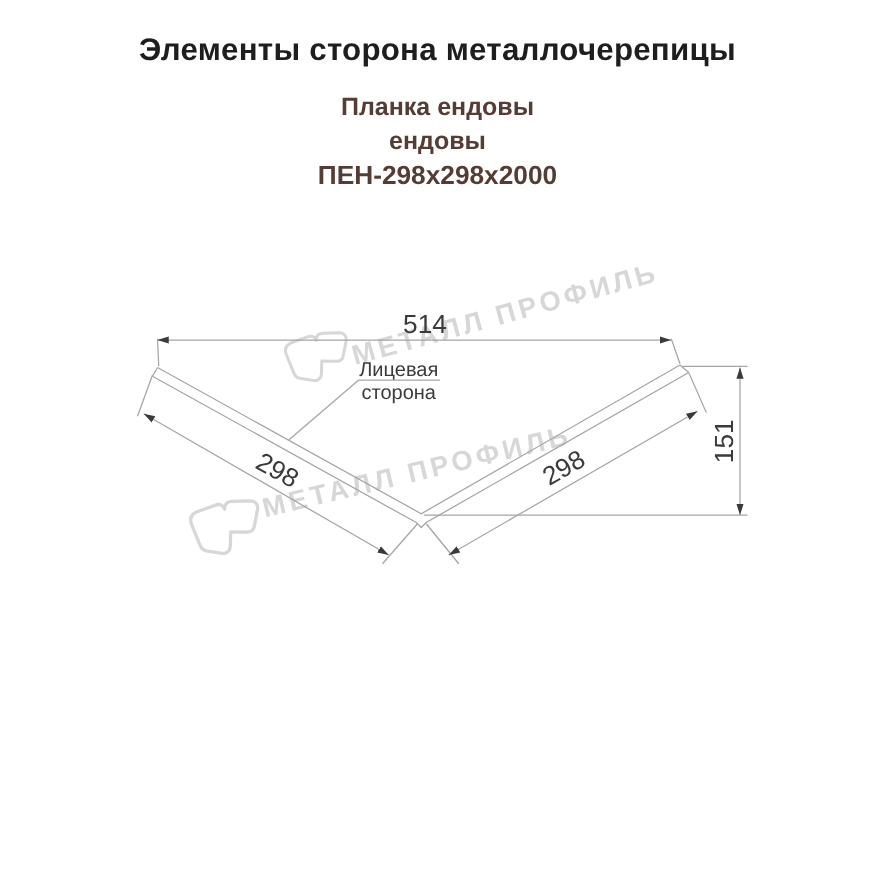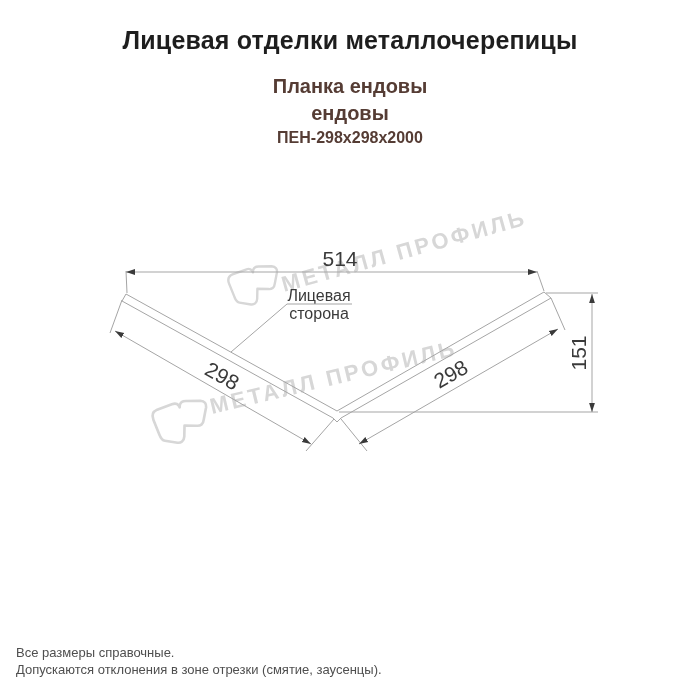--- a/index.html
+++ b/index.html
@@ -3,36 +3,36 @@
 <meta charset="utf-8">
 <style>
   html,body{margin:0;padding:0;background:#ffffff;}
   .page{position:relative;width:700px;height:700px;background:#ffffff;overflow:hidden;
         font-family:"Liberation Sans",sans-serif;}
   .title{position:absolute;left:0;top:26px;width:700px;text-align:center;
          font-size:25px;font-weight:bold;color:#1e1e1e;letter-spacing:0.2px;}
   .subtitle{position:absolute;left:0;top:73px;width:700px;text-align:center;
             font-size:20px;font-weight:bold;line-height:27px;color:#553c34;}
   .model{position:absolute;left:0;top:129px;width:700px;text-align:center;
-         font-size:16px;font-weight:bold;color:#553c34;}
+         font-size:21px;font-weight:bold;color:#553c34;}
   .drawing{position:absolute;left:0;top:0;width:700px;height:700px;}
   .notes{position:absolute;left:16px;top:644px;font-size:13px;line-height:17px;color:#4f4f4f;}
   svg text{font-family:"Liberation Sans",sans-serif;}
   .dim-text{font-size:21px;fill:#3a3a3a;}
   .face-text{font-size:16px;fill:#3a3a3a;}
   .wm-text{font-size:22px;font-weight:bold;fill:#d7d7d7;letter-spacing:3px;}
   .thin{stroke:#a5a5a5;stroke-width:1;fill:none;}
   .wm-shape{stroke:#d7d7d7;stroke-width:2.4;fill:none;stroke-linejoin:round;}
 </style>
 </head>
 <body>
 
 <div class="page">
 
-  <div class="title">Лицевая отделки металлочерепицы</div>
+  <div class="title">Элементы сторона металлочерепицы</div>
 
   <div class="subtitle">
     <div>Планка ендовы</div>
     <div>ендовы</div>
   </div>
 
   <div class="model">ПЕН-298x298x2000</div>
 
   <svg class="drawing" viewBox="0 0 700 700" xmlns="http://www.w3.org/2000/svg">
     <defs>
@@ -82,18 +82,14 @@
     <text class="dim-text" x="578" y="361" text-anchor="middle" transform="rotate(-90,578,353)">151</text>
 
     <g>
       <text class="face-text" x="319" y="301" text-anchor="middle">Лицевая</text>
       <text class="face-text" x="319" y="319" text-anchor="middle">сторона</text>
       <path class="thin" d="M287,304 L352,304"></path>
       <path class="thin" d="M287,304 L231,352"></path>
     </g>
   </svg>
 
-  <div class="notes">
-    <div>Все размеры справочные.</div>
-    <div>Допускаются отклонения в зоне отрезки (смятие, заусенцы).</div>
-  </div>
 
 </div>
 
 </body></html>

